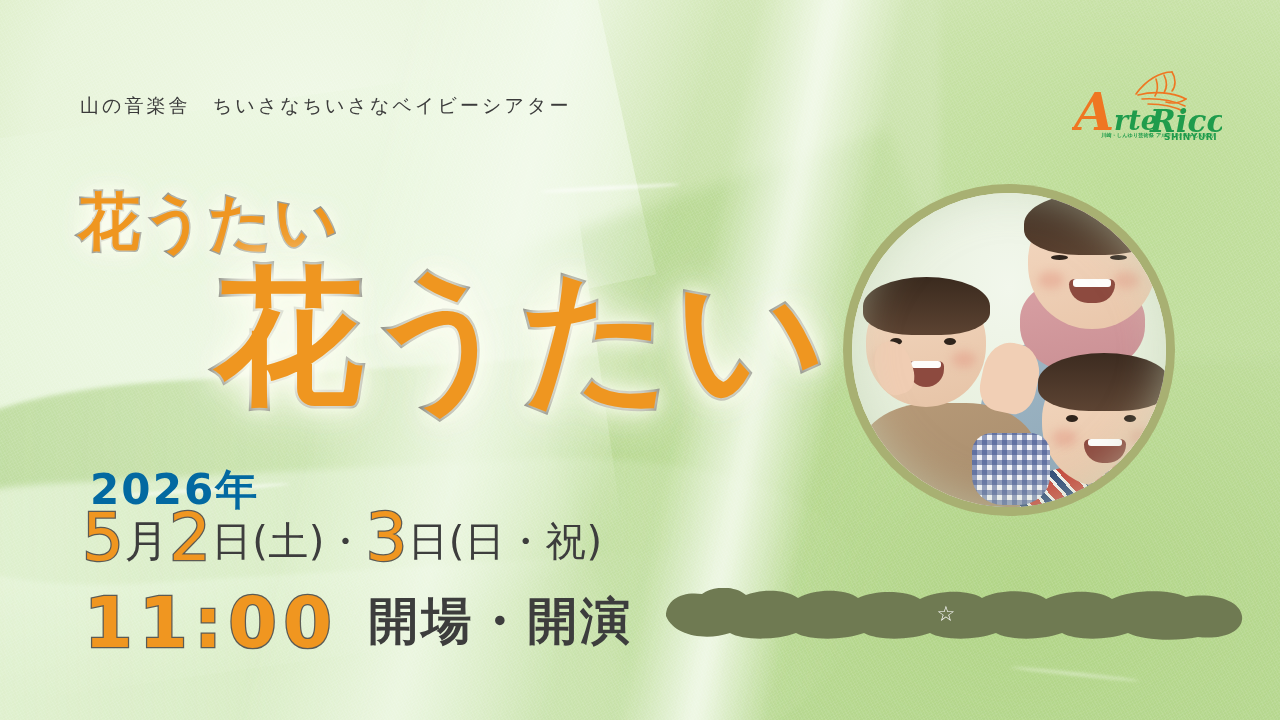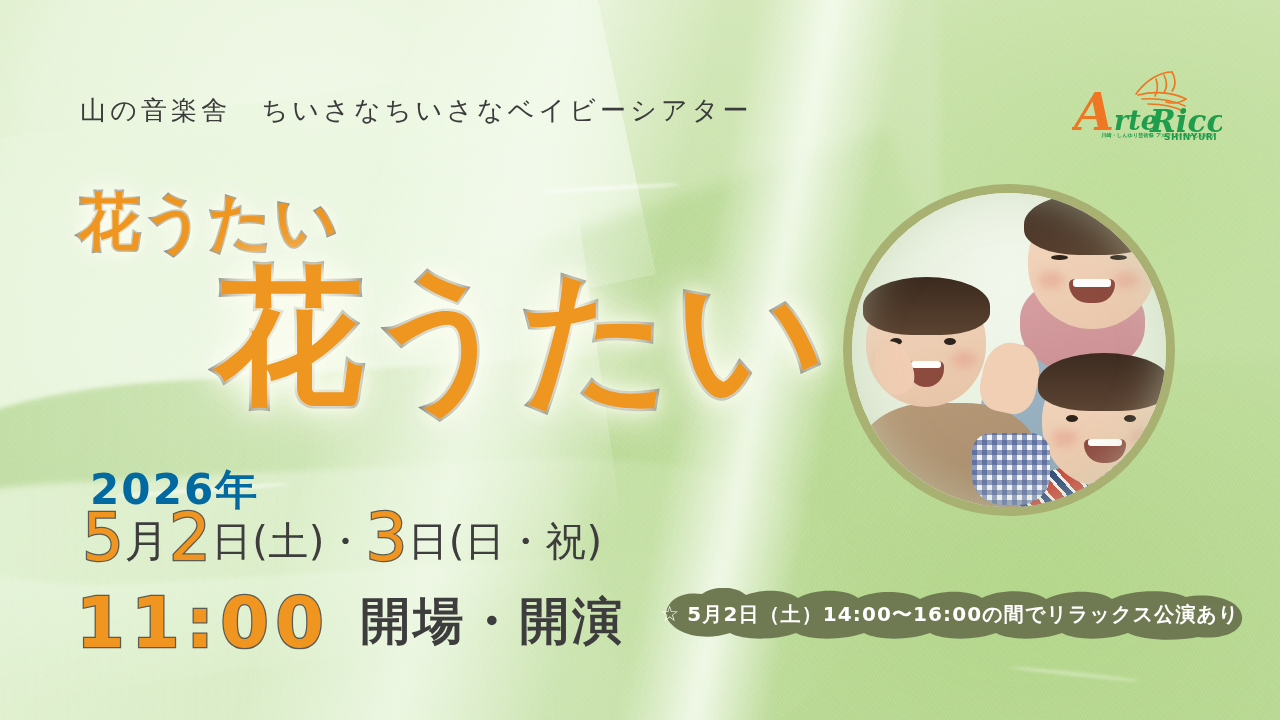--- a/index.html
+++ b/index.html
@@ -80,21 +80,21 @@
     position:absolute;inset:0;pointer-events:none;opacity:.5;
     background-image:
       repeating-linear-gradient(62deg, rgba(255,255,255,.30) 0px, rgba(255,255,255,.30) 1px, rgba(120,150,90,.07) 1px, rgba(120,150,90,.07) 3px),
       repeating-linear-gradient(-28deg, rgba(255,255,255,.22) 0px, rgba(255,255,255,.22) 1px, rgba(110,140,80,.06) 1px, rgba(110,140,80,.06) 3px);
     mix-blend-mode:soft-light;
   }
 
   
   .tagline{
     position:absolute;left:80px;top:93px;
-    font-size:26px;letter-spacing:.16em;color:#3b3b3b;
+    font-size:19px;letter-spacing:.16em;color:#3b3b3b;
     font-family:"DejaVu Sans","Liberation Sans",sans-serif;
     font-weight:500;white-space:nowrap;
   }
 
   .title-sub{
     position:absolute;left:78px;top:180px;
     font-size:62px;font-weight:700;letter-spacing:.04em;
     color:#ef9620;
     -webkit-text-stroke:3px #5b5b55;
     paint-order:stroke fill;
@@ -129,21 +129,21 @@
   }
   .date-main .num{
     font-size:66px;color:#f09620;
     -webkit-text-stroke:2.5px #5b5b55;paint-order:stroke fill;
     vertical-align:-2px;
   }
   .date-main .kj{font-size:44px;vertical-align:2px;}
   .date-main .sm{font-size:40px;vertical-align:3px;}
 
   .time-row{
-    position:absolute;left:76px;top:588px;
+    position:absolute;left:84px;top:588px;
     white-space:nowrap;line-height:1;
   }
   .time-row .tnum{
     font-size:70px;font-weight:700;color:#f09620;letter-spacing:.09em;
     -webkit-text-stroke:2.5px #5b5b55;paint-order:stroke fill;
   }
   .time-row .tlabel{
     font-size:50px;font-weight:700;color:#3d3d3d;letter-spacing:.06em;
     margin-left:30px;vertical-align:9px;
   }
@@ -277,21 +277,20 @@
                C166,0 196,1 208,10 C228,1 258,3 270,11 C290,1 320,2 332,10
                C352,0 384,2 396,11 C418,1 448,2 462,11 C482,1 520,1 536,9
                C562,4 590,12 592,28 C594,44 572,52 548,49
                C524,54 492,52 478,45 C456,53 424,52 412,45
                C390,53 358,52 346,45 C324,53 292,52 280,45
                C258,53 226,52 214,45 C192,53 158,52 146,45
                C124,53 92,52 80,45 C56,53 24,48 16,28 Z" fill="#6f7a52"></path>
     </svg>
     <div class="banner-text">
       <span class="star">☆</span>
-      <span>5月2日（土）14:00〜16:00の間でリラックス公演あり</span>
     </div>
   </div>
 
   <div class="logo">
     <svg viewBox="0 0 150 90">
 
       <g fill="none" stroke="#ef7622" stroke-width="1.6" stroke-linecap="round">
         <path d="M64,36 C74,22 88,14 100,14"></path>
         <path d="M100,14 C104,20 104,28 100,33"></path>
         <path d="M92,17 C95,23 95,30 92,35"></path>

